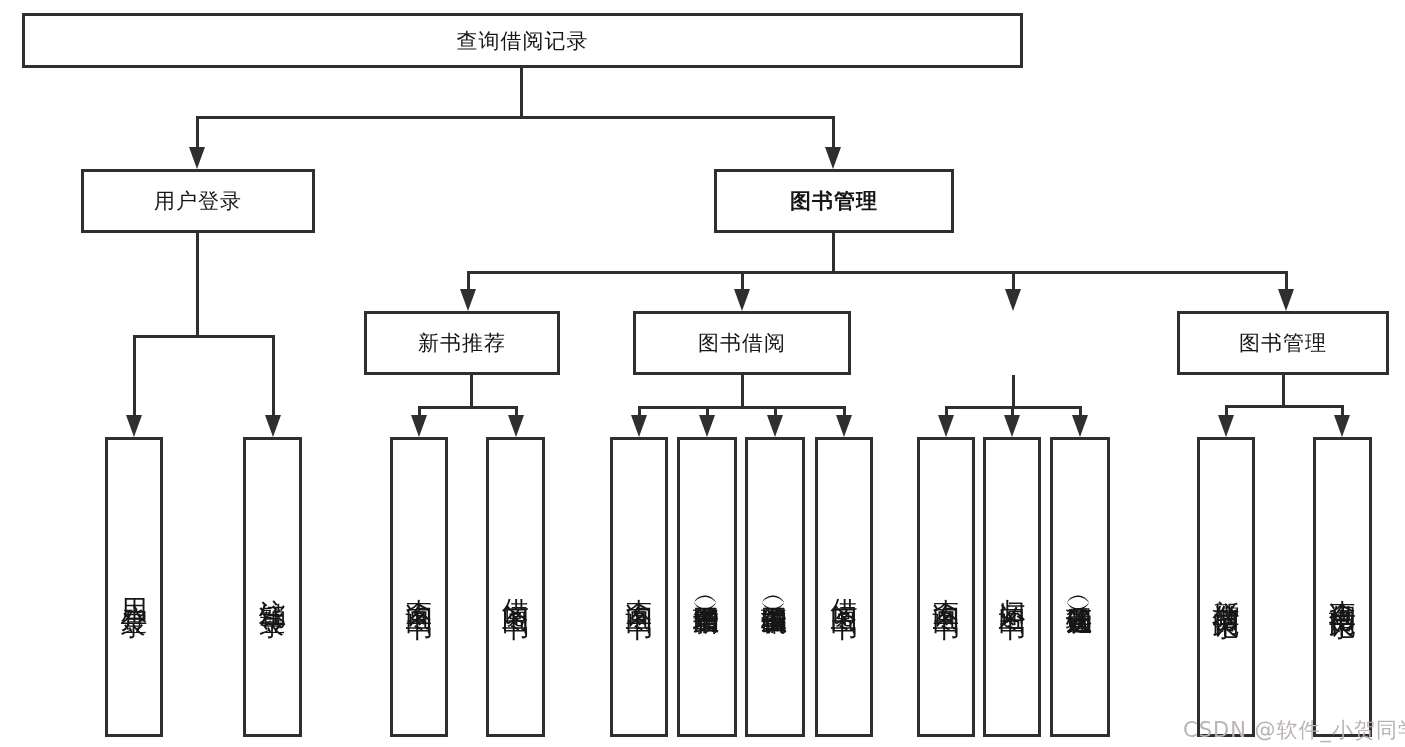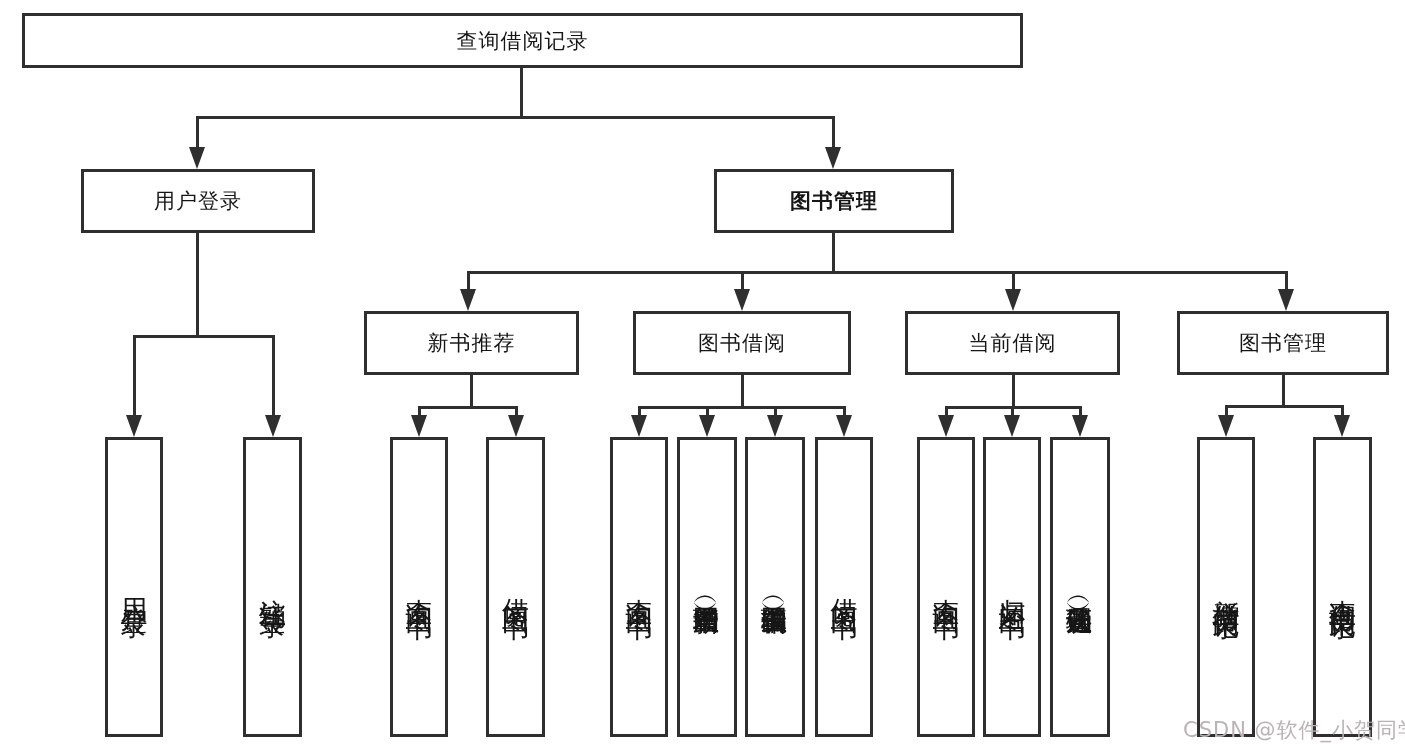--- a/index.html
+++ b/index.html
@@ -87,28 +87,25 @@
   <div class="h" style="left:467px; top:271px; width:820px;"></div>
   <div class="v" style="left:467px; top:271px; height:22px;"></div>
   <div class="arrow" style="left:460px; top:289px;"></div>
   <div class="v" style="left:741px; top:271px; height:22px;"></div>
   <div class="arrow" style="left:734px; top:289px;"></div>
   <div class="v" style="left:1012px; top:271px; height:22px;"></div>
   <div class="arrow" style="left:1005px; top:289px;"></div>
   <div class="v" style="left:1285px; top:271px; height:22px;"></div>
   <div class="arrow" style="left:1278px; top:289px;"></div>
 
-  <div class="box" style="left:364px; top:311px; width:215px; height:64px;">
+  <div class="box" style="left:364px; top:311px; width:196px; height:64px;">
     <span>新书推荐</span>
   </div>
   <div class="box" style="left:633px; top:311px; width:218px; height:64px;">
     <span>图书借阅</span>
-  </div>
-  <div class="box" style="left:905px; top:311px; width:215px; height:64px;">
-    <span>当前借阅</span>
   </div>
   <div class="box" style="left:1177px; top:311px; width:212px; height:64px;">
     <span>图书管理</span>
   </div>
 
   <div class="v" style="left:470px; top:375px; height:34px;"></div>
   <div class="h" style="left:418px; top:406px; width:99px;"></div>
   <div class="v" style="left:418px; top:406px; height:12px;"></div>
   <div class="arrow" style="left:411px; top:415px;"></div>
   <div class="v" style="left:515px; top:406px; height:12px;"></div>

